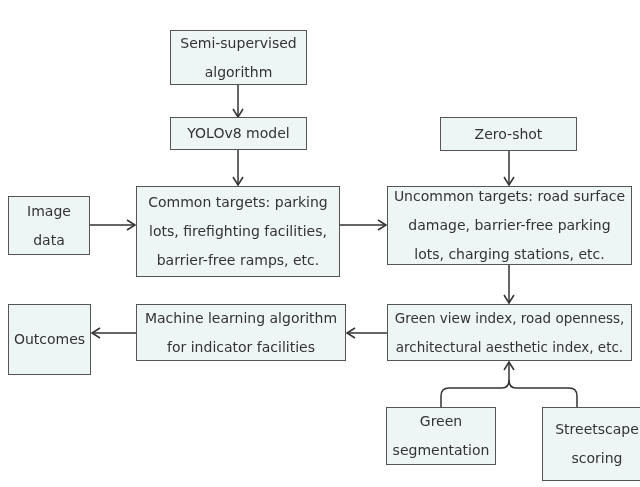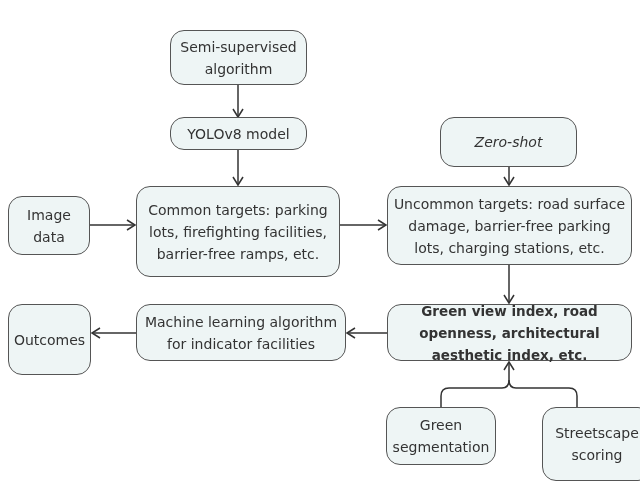--- a/index.html
+++ b/index.html
@@ -1,21 +1,21 @@
 <!DOCTYPE html>
 <html><head>
 <meta charset="utf-8">
 <style>
   html, body { margin:0; padding:0; background:#ffffff; }
   body { width:640px; height:487px; position:relative; overflow:hidden;
          font-family:"DejaVu Sans", sans-serif; }
   .box { position:absolute; box-sizing:border-box; background:#eef5f5;
-         border:1.5px solid #555; border-radius:14px; display:flex;
+         border:1.5px solid #555; border-radius:0; display:flex;
          align-items:center; justify-content:center; text-align:center;
-         color:#333; font-size:14px; line-height:22px; padding:0 4px; }
+         color:#333; font-size:14px; line-height:29px; padding:0 4px; }
   svg.links { position:absolute; left:0; top:0; }
 </style>
 </head>
 <body>
 
 <svg class="links" width="640" height="487">
   <defs>
     <marker id="arr" markerWidth="12" markerHeight="12" refX="10" refY="6" orient="auto" markerUnits="userSpaceOnUse">
       <path d="M2,1 L10,6 L2,11" fill="none" stroke="#333" stroke-width="1.5"></path>
     </marker>
@@ -43,37 +43,37 @@
   </div>
 
 <div class="box" style="left:8px;top:196px;width:82px;height:59px;padding:0 10px;">
     <span>Image data</span>
   </div>
 
 <div class="box" style="left:136px;top:186px;width:204px;height:91px;">
     <span>Common targets: parking lots, firefighting facilities, barrier-free ramps, etc.</span>
   </div>
 
-<div class="box" style="left:440px;top:117px;width:137px;height:50px;font-style:italic;">
+<div class="box" style="left:440px;top:117px;width:137px;height:34px;">
     <span>Zero-shot</span>
   </div>
 
 <div class="box" style="left:387px;top:186px;width:245px;height:79px;">
     <span>Uncommon targets: road surface damage, barrier-free parking lots, charging stations, etc.</span>
   </div>
 
 <div class="box" style="left:8px;top:304px;width:83px;height:71px;">
     <span>Outcomes</span>
   </div>
 
 <div class="box" style="left:136px;top:304px;width:210px;height:57px;">
     <span>Machine learning algorithm for indicator facilities</span>
   </div>
 
-<div class="box" style="left:387px;top:304px;width:245px;height:57px;font-size:13.5px;font-weight:bold;">
+<div class="box" style="left:387px;top:304px;width:245px;height:57px;font-size:13.5px;">
     <span>Green view index, road openness, architectural aesthetic index, etc.</span>
   </div>
 
 <div class="box" style="left:386px;top:407px;width:110px;height:58px;">
     <span>Green segmentation</span>
   </div>
 
 <div class="box" style="left:542px;top:407px;width:110px;height:74px;">
     <span>Streetscape scoring</span>
   </div>

